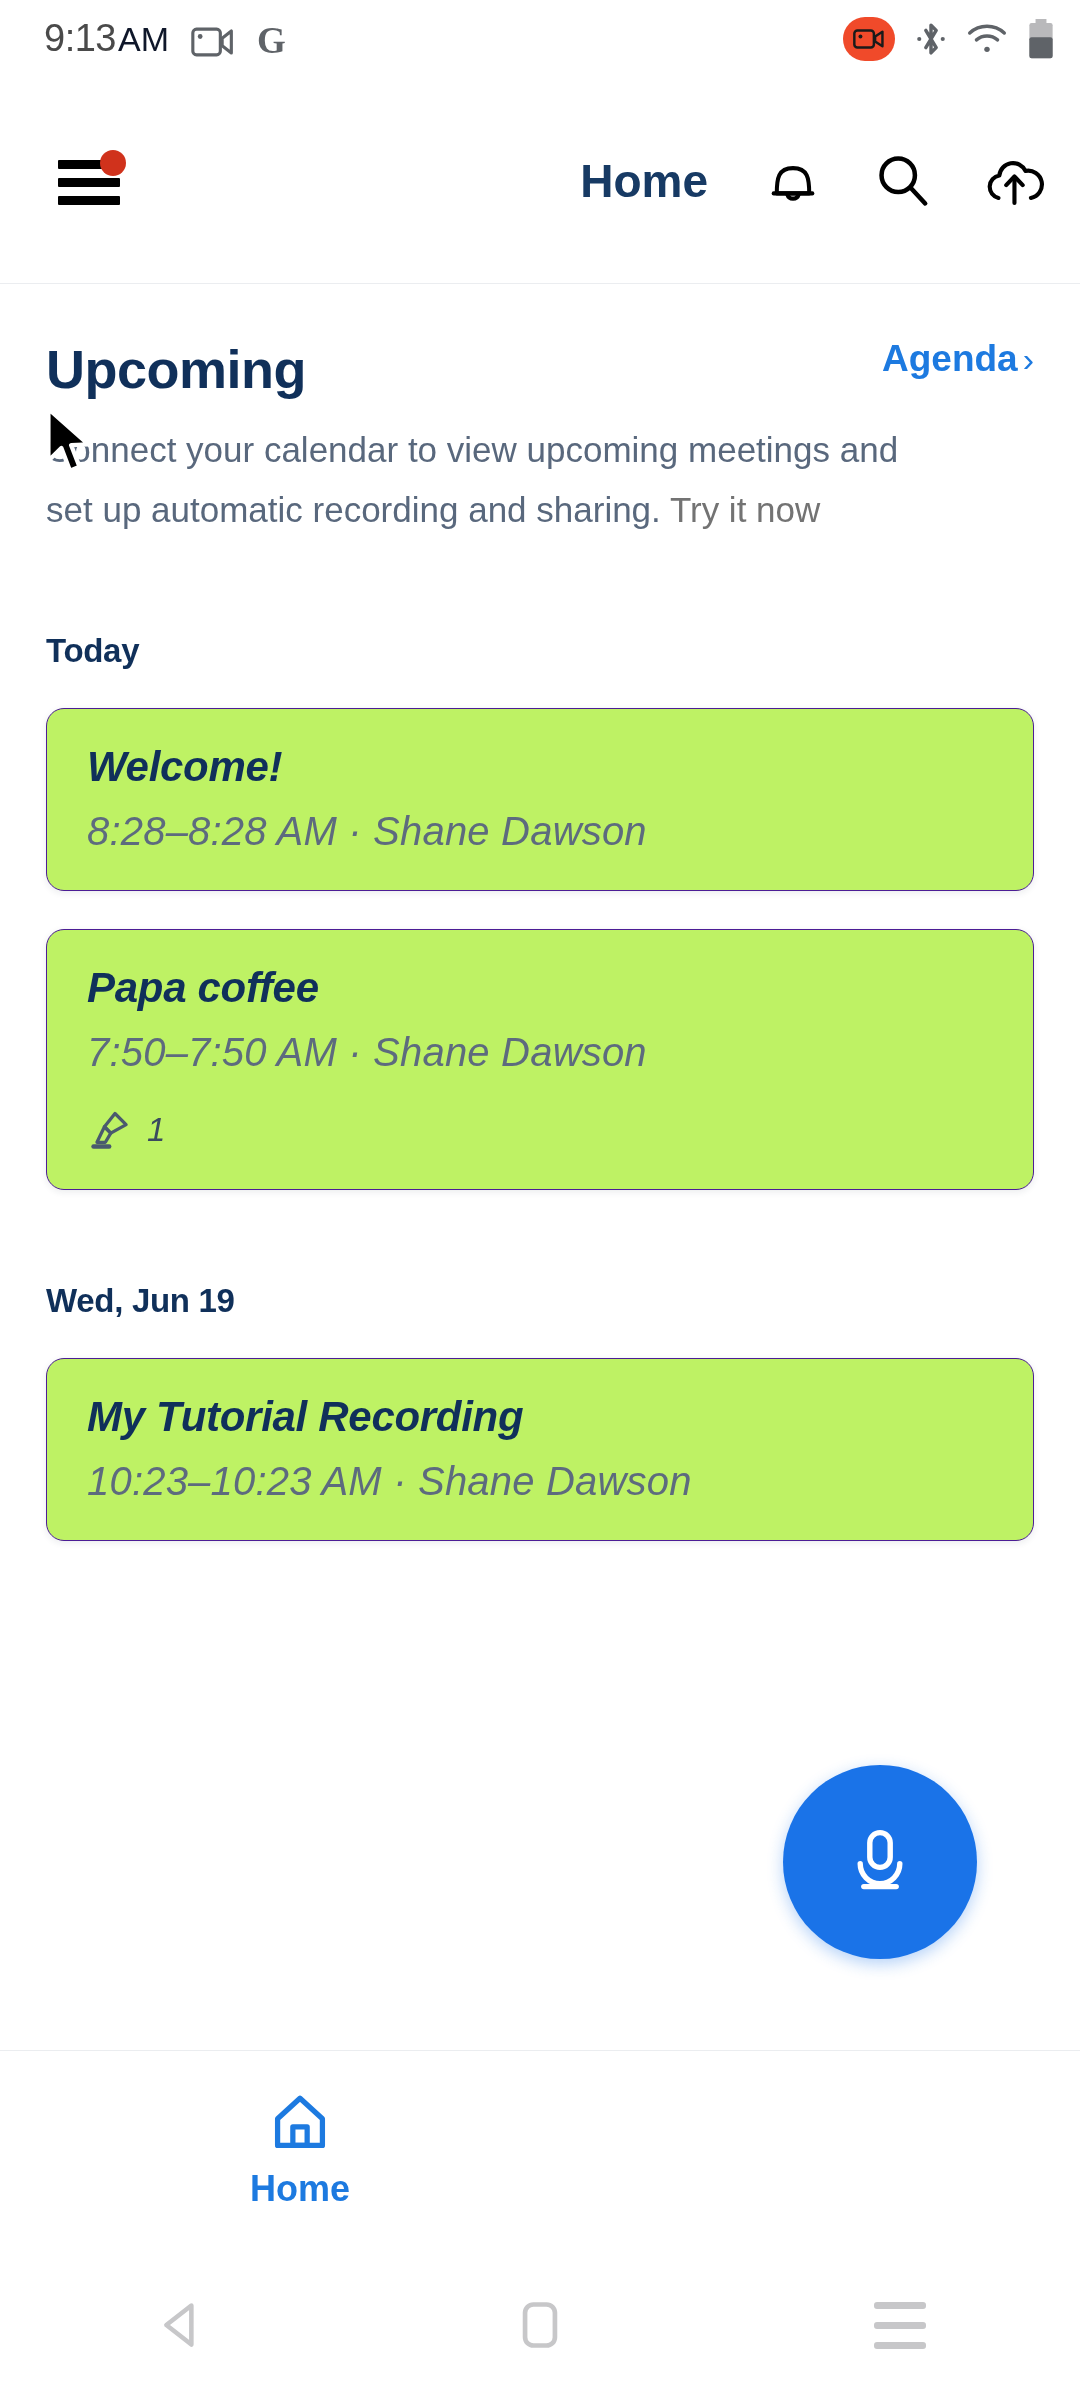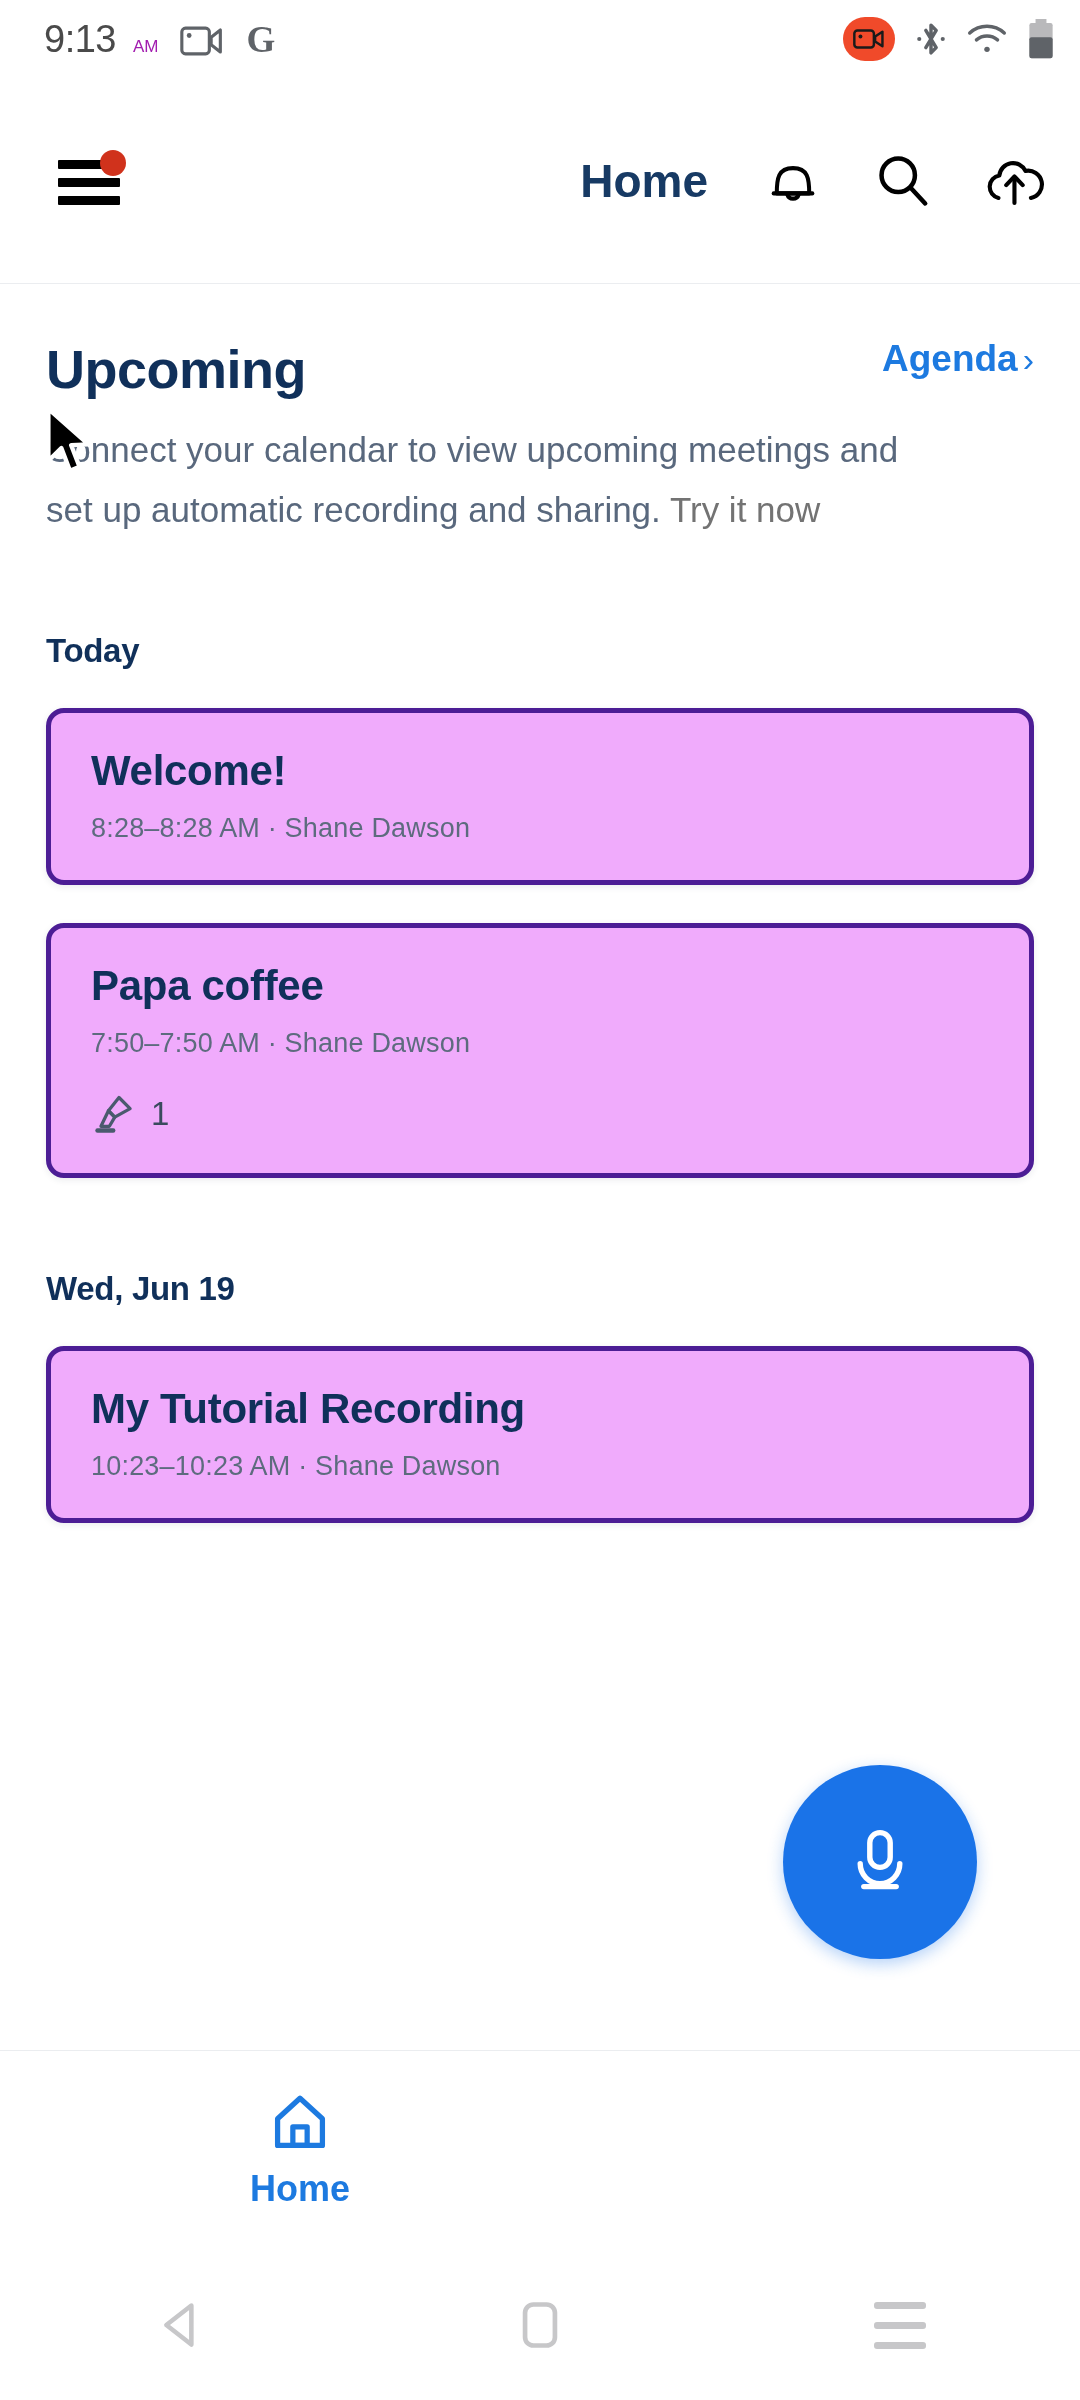--- a/index.html
+++ b/index.html
@@ -15,21 +15,21 @@
   .statusbar {
     position:absolute; top:0; left:0; width:1080px; height:78px;
     display:flex; align-items:center; justify-content:space-between;
     padding:0 26px 0 44px;
   }
   .sb-left { display:flex; align-items:flex-end; gap:22px; }
   .sb-time {
     font-size:38px; color:#4a4a4a; font-weight:400; letter-spacing:-0.5px;
     line-height:1;
   }
-  .sb-ampm { font-size:17px; color:#a21caf; margin-left:17px; }
+  .sb-ampm { font-size:34px; color:#0f172a; margin-left:2px; }
   .sb-right { display:flex; align-items:center; gap:21px; }
   .gicon {
     font-size:37px; font-weight:bold; color:#5f6368;
     font-family:"Liberation Serif", serif; line-height:1;
   }
   .rec-badge {
     width:52px; height:44px; border-radius:22px; background:#F04A2A;
     display:flex; align-items:center; justify-content:center;
   }
 
@@ -83,31 +83,32 @@
   }
   .desc a { color:#737373; text-decoration:none; }
 
   .h-day {
     font-size:33px; font-weight:bold; color:#10305A;
     padding:92px 46px 0 46px; letter-spacing:-0.3px;
   }
 
   .card {
     margin:38px 46px 0 46px;
-    background:#f0abfc;
-    border:5px solid #4c1d95;
+    background:#bef264;
+    border:1px solid #4c1d95;
     border-radius:18px;
     box-shadow:0 2px 7px rgba(30,45,70,0.09);
     padding:34px 40px 36px 40px;
+    font-style:italic;
   }
   .card-title {
     font-size:42px; font-weight:bold; color:#10305A; letter-spacing:-0.3px;
   }
   .card-sub {
-    font-size:27px; color:#5D6B7E; margin-top:18px; letter-spacing:0.2px;
+    font-size:40px; color:#5D6B7E; margin-top:18px; letter-spacing:0.2px;
   }
   .card-meta {
     display:flex; align-items:center; gap:14px; margin-top:32px;
   }
   .meta-count { font-size:33px; color:#3A4A5E; }
 
   
   .fab {
     position:absolute; left:783px; top:1765px;
     width:194px; height:194px; border-radius:50%;

